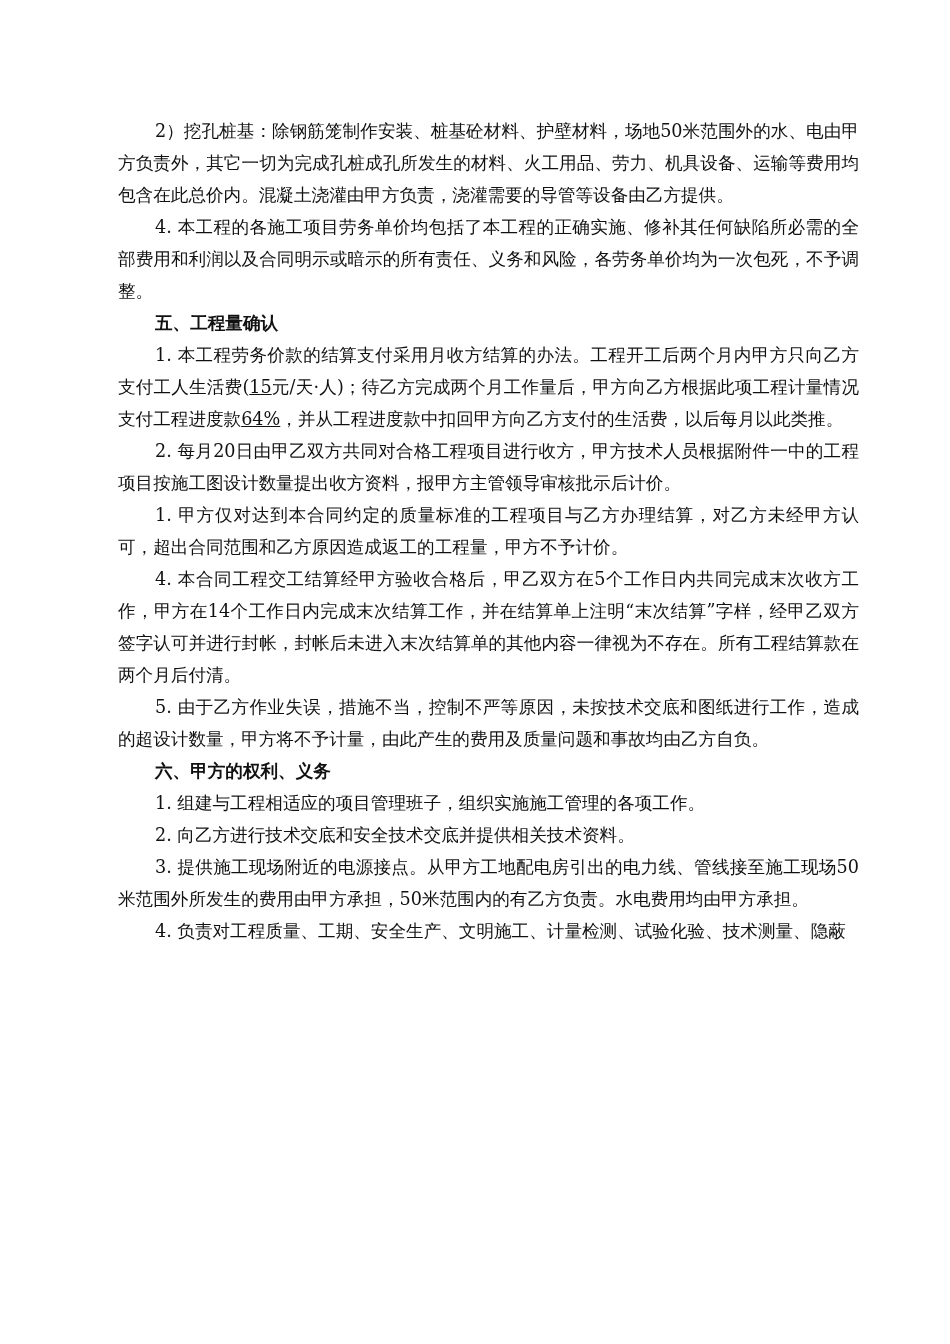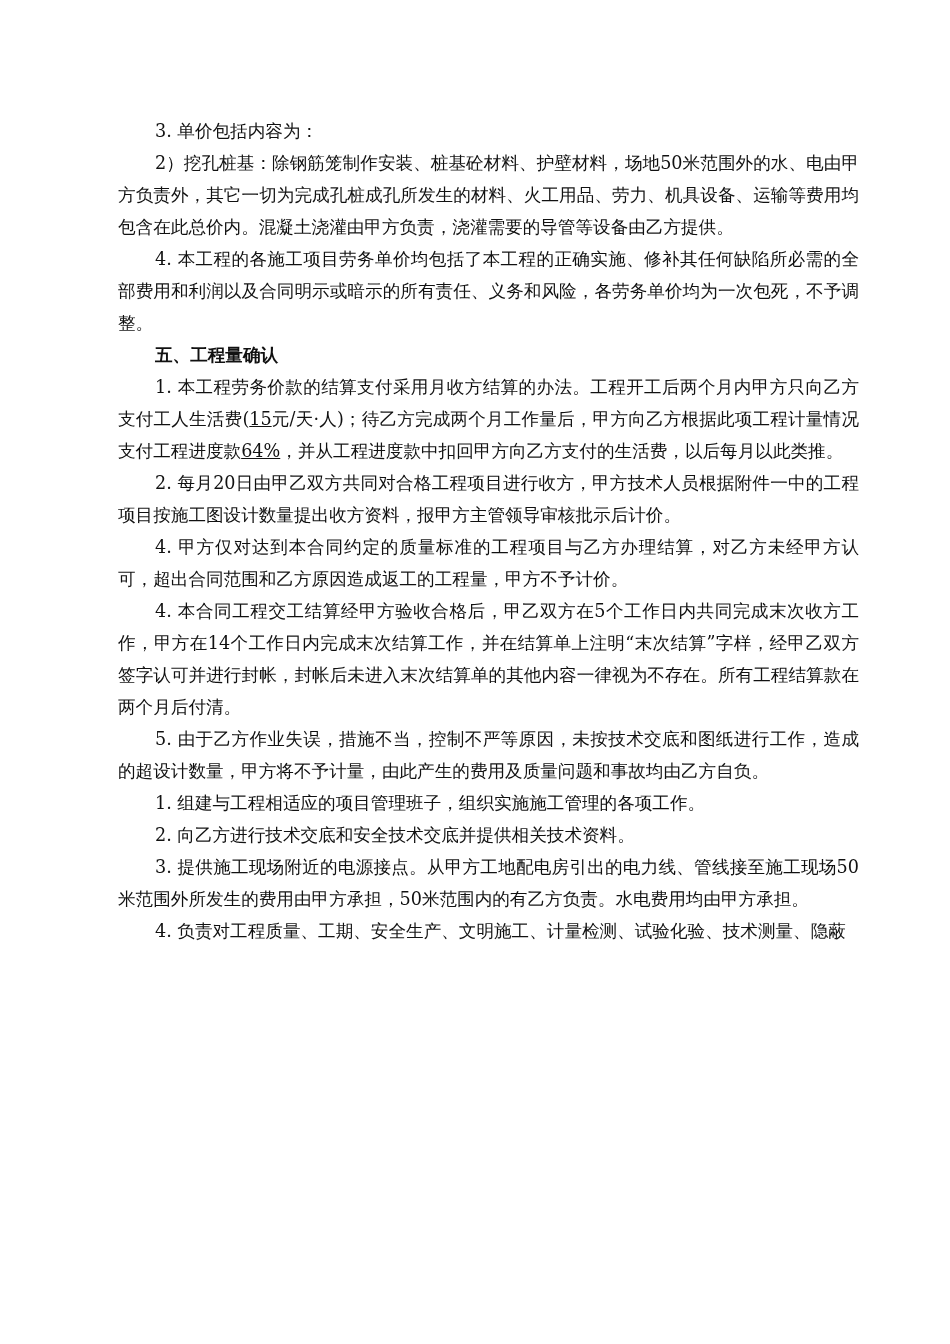--- a/index.html
+++ b/index.html
@@ -16,26 +16,26 @@
     text-align: justify;
   }
   .p { margin: 0; text-indent: 2.1em; }
   .h { margin: 0; text-indent: 2.1em; font-family: Liberation Sans, sans-serif; font-weight: bold; }
   .u { text-decoration: underline; }
 </style>
 </head>
 <body>
 
 <div class="page">
-  <p class="p">3. 单价包括内容为：</p>
   <p class="p">2）挖孔桩基：除钢筋笼制作安装、桩基砼材料、护壁材料，场地50米范围外的水、电由甲方负责外，其它一切为完成孔桩成孔所发生的材料、火工用品、劳力、机具设备、运输等费用均包含在此总价内。混凝土浇灌由甲方负责，浇灌需要的导管等设备由乙方提供。</p>
   <p class="p">4. 本工程的各施工项目劳务单价均包括了本工程的正确实施、修补其任何缺陷所必需的全部费用和利润以及合同明示或暗示的所有责任、义务和风险，各劳务单价均为一次包死，不予调整。</p>
   <p class="h">五、工程量确认</p>
   <p class="p"><span>1. 本工程劳务价款的结算支付采用月收方结算的办法。工程开工后两个月内甲方只向乙方支付工人生活费(</span><span class="u">15</span><span>元/天·人)；待乙方完成两个月工作量后，甲方向乙方根据此项工程计量情况支付工程进度款</span><span class="u">64%</span><span>，并从工程进度款中扣回甲方向乙方支付的生活费，以后每月以此类推。</span></p>
   <p class="p">2. 每月20日由甲乙双方共同对合格工程项目进行收方，甲方技术人员根据附件一中的工程项目按施工图设计数量提出收方资料，报甲方主管领导审核批示后计价。</p>
-  <p class="p">4. 甲方仅对达到本合同约定的质量标准的工程项目与乙方办理结算，对乙方未经甲方认可，超出合同范围和乙方原因造成返工的工程量，甲方不予计价。</p>
+  <p class="p">1. 甲方仅对达到本合同约定的质量标准的工程项目与乙方办理结算，对乙方未经甲方认可，超出合同范围和乙方原因造成返工的工程量，甲方不予计价。</p>
   <p class="p">4. 本合同工程交工结算经甲方验收合格后，甲乙双方在5个工作日内共同完成末次收方工作，甲方在14个工作日内完成末次结算工作，并在结算单上注明“末次结算”字样，经甲乙双方签字认可并进行封帐，封帐后未进入末次结算单的其他内容一律视为不存在。所有工程结算款在两个月后付清。</p>
   <p class="p">5. 由于乙方作业失误，措施不当，控制不严等原因，未按技术交底和图纸进行工作，造成的超设计数量，甲方将不予计量，由此产生的费用及质量问题和事故均由乙方自负。</p>
+  <p class="h">六、甲方的权利、义务</p>
   <p class="p">1. 组建与工程相适应的项目管理班子，组织实施施工管理的各项工作。</p>
   <p class="p">2. 向乙方进行技术交底和安全技术交底并提供相关技术资料。</p>
   <p class="p">3. 提供施工现场附近的电源接点。从甲方工地配电房引出的电力线、管线接至施工现场50米范围外所发生的费用由甲方承担，50米范围内的有乙方负责。水电费用均由甲方承担。</p>
   <p class="p">4. 负责对工程质量、工期、安全生产、文明施工、计量检测、试验化验、技术测量、隐蔽</p>
 </div>
 
 </body></html>

